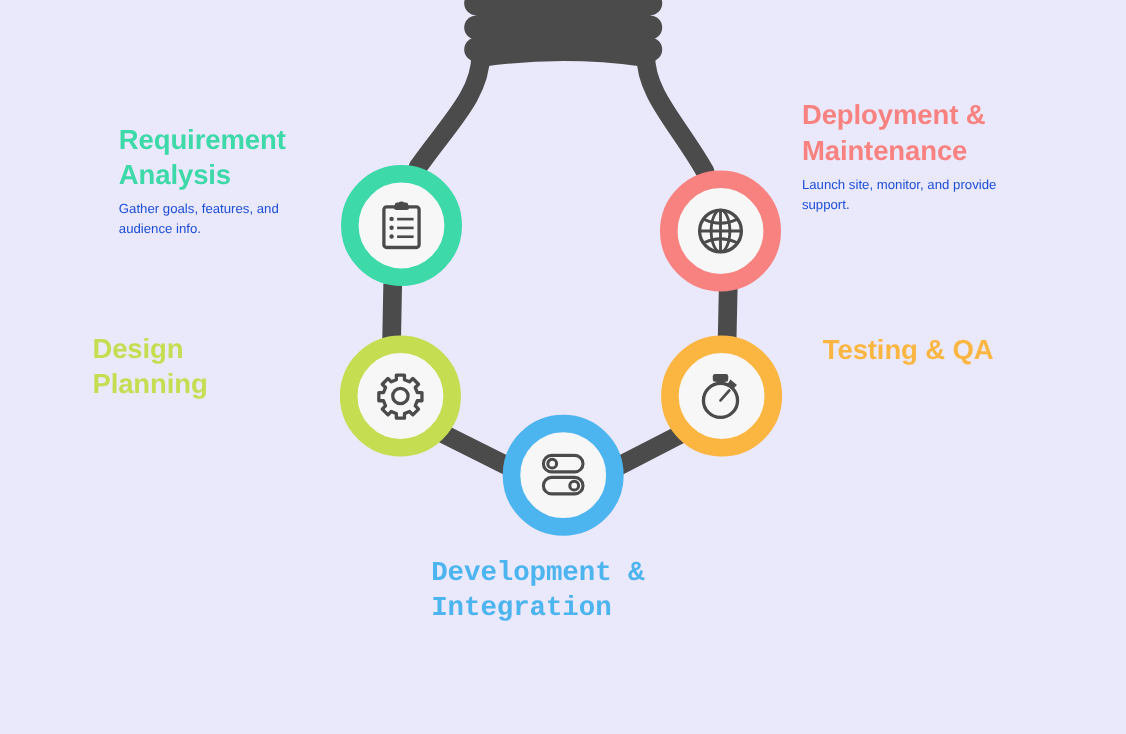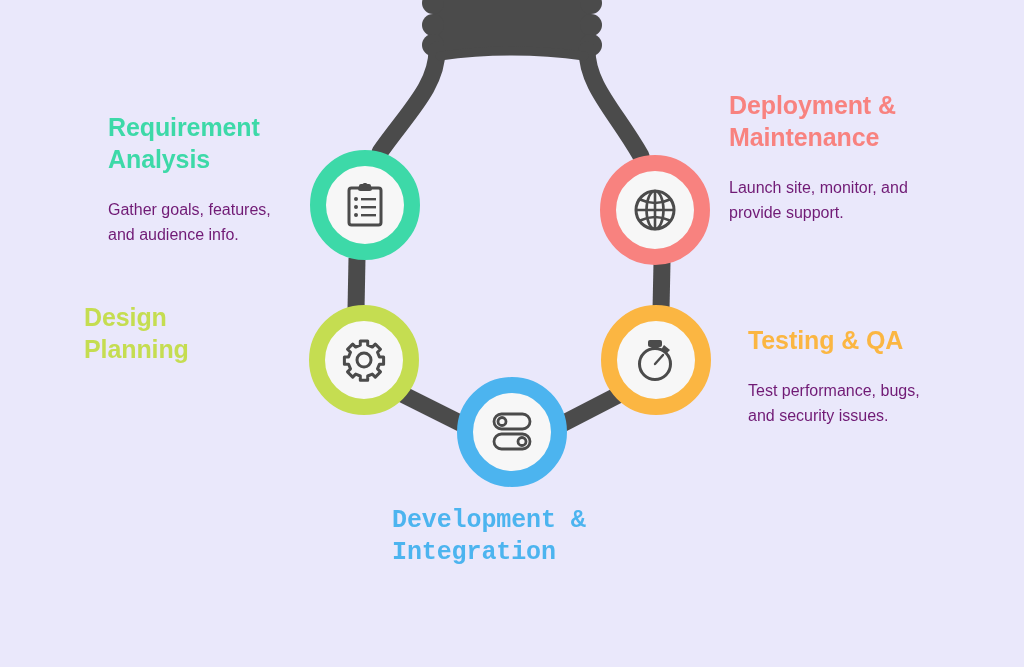--- a/index.html
+++ b/index.html
@@ -47,24 +47,24 @@
   .block { position: absolute; }
 
   .block-title {
     font-size: 25px;
     font-weight: bold;
     line-height: 1.27;
     letter-spacing: -0.1px;
   }
 
   .block-desc {
-    font-size: 16px;
+    font-size: 12px;
     line-height: 1.58;
-    color: #701a75;
-    margin-top: 21px;
+    color: #1d4ed8;
+    margin-top: 5px;
   }
 
   .align-right { text-align: left; }
   .align-left  { text-align: left; }
   .align-center{ text-align: left; font-family: Liberation Mono, monospace; }
 </style>
 </head>
 <body>
 
 <div id="infographic">
@@ -146,23 +146,22 @@
   <div class="node" style="left:601px; top:305px; width:110px; height:110px; border:16px solid #fbb642;">
     <svg width="44" height="46" viewBox="0 0 44 46">
       <circle cx="21" cy="27" r="15.5" fill="none" stroke="#4b4b4b" stroke-width="3"></circle>
       <rect x="14" y="3" width="14" height="7" rx="2" fill="#4b4b4b"></rect>
       <rect x="17.5" y="8" width="7" height="5" fill="#4b4b4b"></rect>
       <path d="M30 8 L36 13 L32 17 L27.5 12 Z" fill="#4b4b4b"></path>
       <line x1="21" y1="27" x2="29" y2="18" stroke="#4b4b4b" stroke-width="2.4" stroke-linecap="round"></line>
     </svg>
   </div>
 
-  <div class="block align-left" style="left:748px; top:325px; width:200px;">
+  <div class="block align-left" style="left:748px; top:303px; width:200px;">
     <div class="block-title" style="color:#fbb642;">Testing &amp; QA</div>
-    <div class="block-desc">Test performance, bugs, and security issues.</div>
   </div>
 
   <div class="node" style="left:600px; top:155px; width:110px; height:110px; border:16px solid #f8827f;">
     <svg width="44" height="44" viewBox="0 0 44 44">
       <circle cx="22" cy="22" r="19" fill="none" stroke="#4b4b4b" stroke-width="3"></circle>
       <ellipse cx="22" cy="22" rx="8.5" ry="19" fill="none" stroke="#4b4b4b" stroke-width="2.6"></ellipse>
       <line x1="3" y1="22" x2="41" y2="22" stroke="#4b4b4b" stroke-width="2.6"></line>
       <line x1="22" y1="3" x2="22" y2="41" stroke="#4b4b4b" stroke-width="2.6"></line>
       <path d="M7.2 11.5 Q22 18.5, 36.8 11.5" fill="none" stroke="#4b4b4b" stroke-width="2.6"></path>
       <path d="M7.2 32.5 Q22 25.5, 36.8 32.5" fill="none" stroke="#4b4b4b" stroke-width="2.6"></path>

